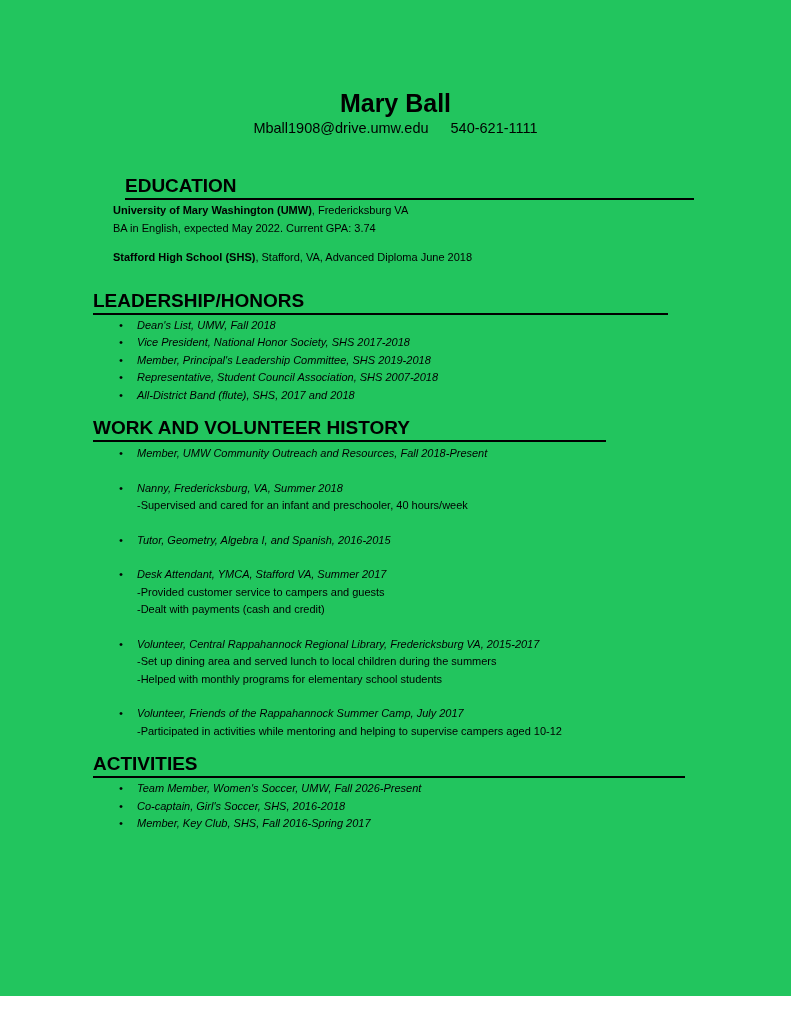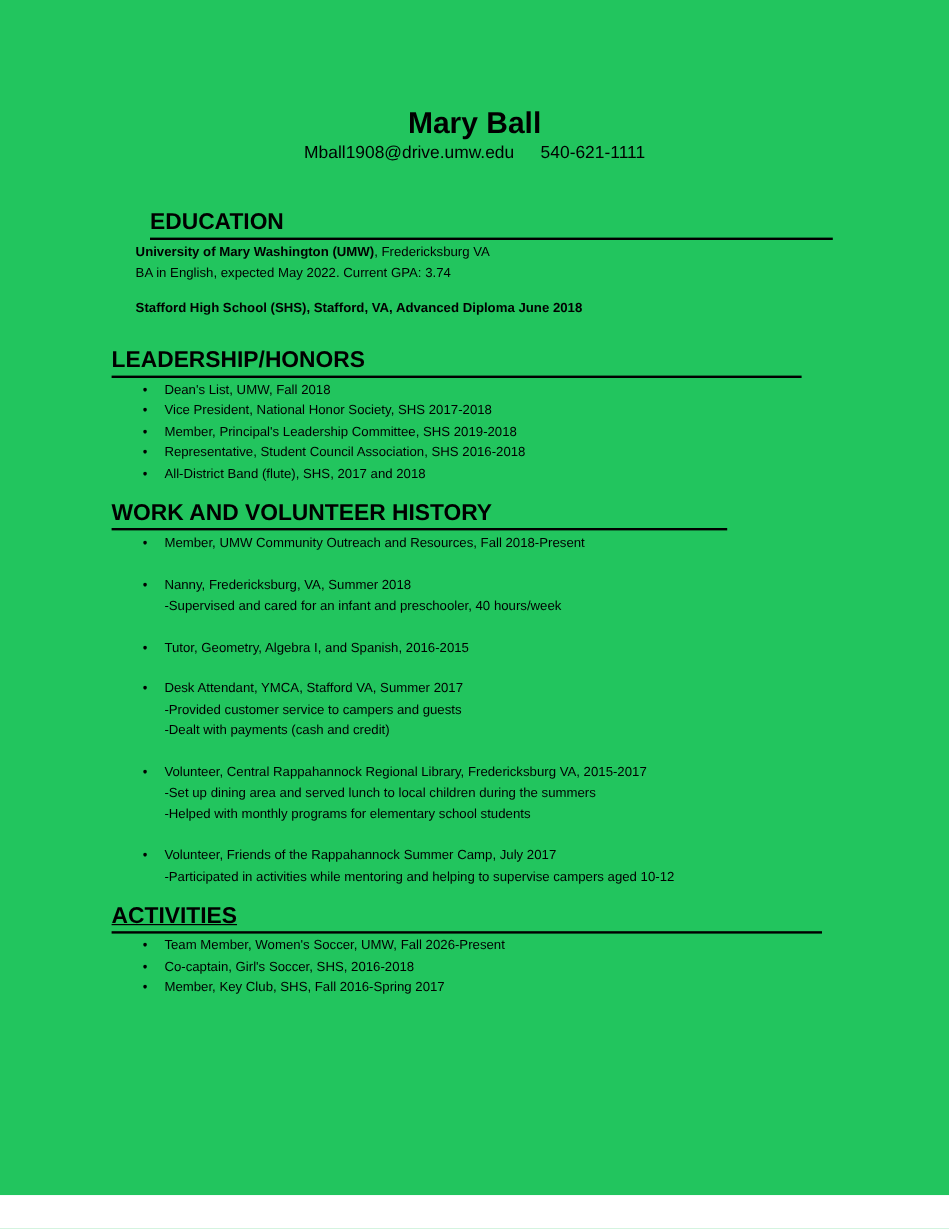--- a/index.html
+++ b/index.html
@@ -14,28 +14,28 @@
   .contact { font-size:14.5px; line-height:20px; }
   .contact .phone { margin-left:22px; }
 
   .section-title {
     font-size:19px; font-weight:bold; line-height:23px;
     border-bottom:2px solid #000; padding-bottom:1px;
   }
   .w-edu  { width:569px; margin-top:36px;margin-left:32px; }
   .w-lead { width:575px; margin-top:22px; }
   .w-work { width:513px; margin-top:12px; }
-  .w-act  { width:592px; margin-top:12px;text-decoration:underline; }
+  .w-act  { width:592px; margin-top:12px; }
 
   .body-text, li, .sub { font-size:11px; line-height:17.5px;margin-left:20px; }
   .edu-block { margin-top:2px; }
-  .hs-line { margin-top:12px;font-weight:bold; }
+  .hs-line { margin-top:12px; }
 
   ul { list-style:none; margin:2px 0 0 0; padding:0; }
-  li { position:relative; padding-left:24px; }
+  li { position:relative; padding-left:24px;font-style:italic; }
   li::before { content:"\2022"; position:absolute; left:6px; top:0; }
 
   .work-list { margin-top:3px; }
   .work-entry { margin-bottom:17px; }
   .work-entry:last-child { margin-bottom:0; }
   .sub { padding-left:24px; }
 </style>
 </head>
 <body>
 
@@ -57,21 +57,21 @@
     <div class="body-text hs-line">
       <b>Stafford High School (SHS)</b><span>, Stafford, VA, Advanced Diploma June 2018</span>
     </div>
   </div>
 
   <div class="section-title w-lead">LEADERSHIP/HONORS</div>
   <ul>
     <li>Dean's List, UMW, Fall 2018</li>
     <li>Vice President, National Honor Society, SHS 2017-2018</li>
     <li>Member, Principal's Leadership Committee, SHS 2019-2018</li>
-    <li>Representative, Student Council Association, SHS 2016-2018</li>
+    <li>Representative, Student Council Association, SHS 2007-2018</li>
     <li>All-District Band (flute), SHS, 2017 and 2018</li>
   </ul>
 
   <div class="section-title w-work">WORK AND VOLUNTEER HISTORY</div>
   <div class="work-list">
 
     <div class="work-entry">
       <ul>
           <li>Member, UMW Community Outreach and Resources, Fall 2018-Present</li>
         </ul>

